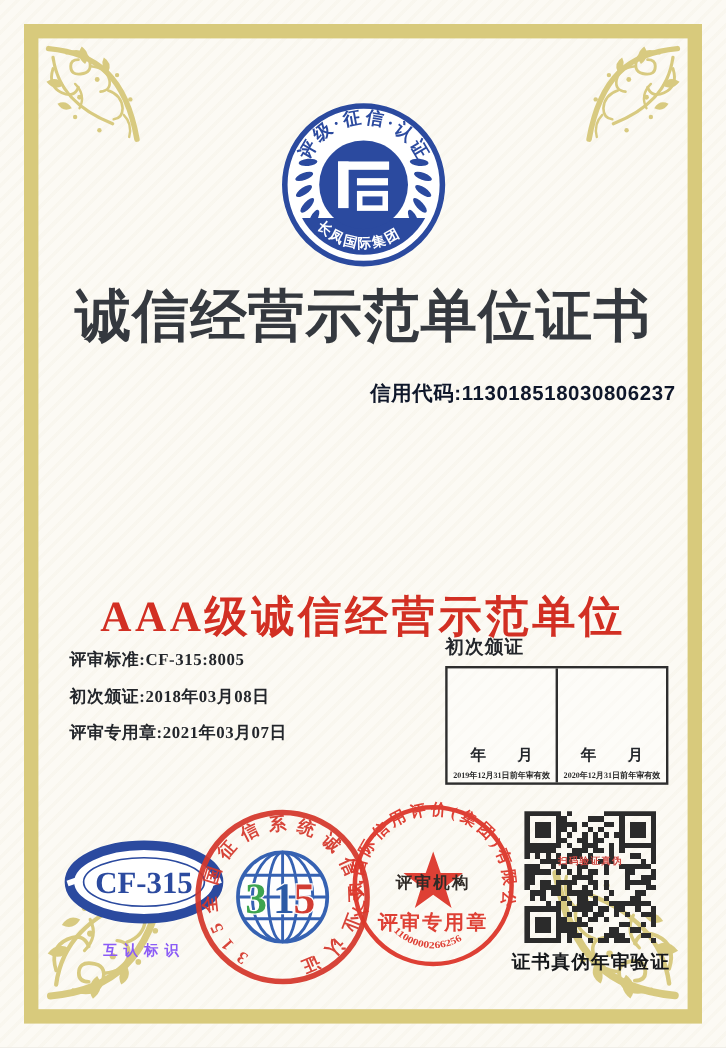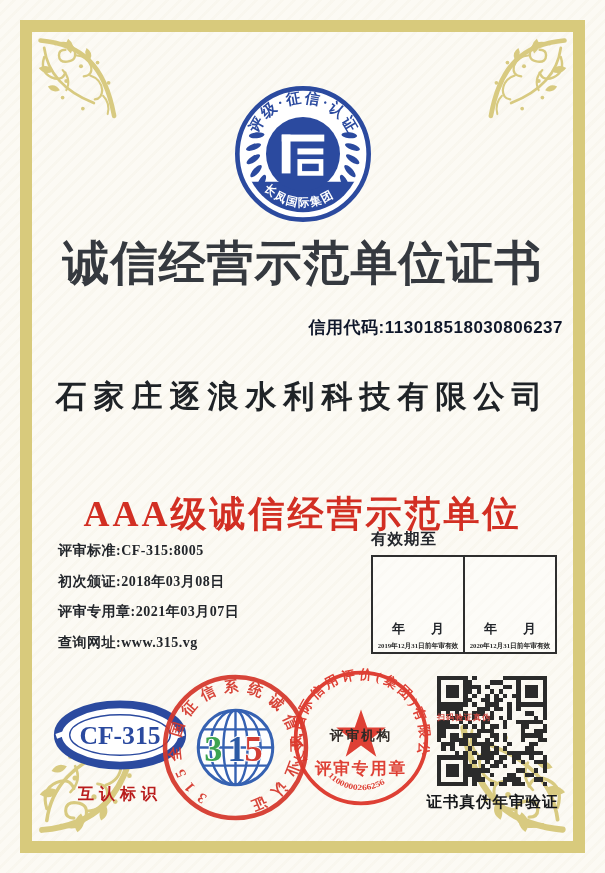--- a/index.html
+++ b/index.html
@@ -57,28 +57,28 @@
   .annual .cell{
     flex:1;display:flex;flex-direction:column;justify-content:flex-end;align-items:center;
   }
   .annual .cell + .cell{border-left:2px solid #2e2e2e;}
   .ym{display:flex;gap:26px;font-weight:700;font-size:13px;color:#23262b;margin-bottom:3px;}
   .note{font-size:7px;font-weight:700;color:#2a2a2a;white-space:nowrap;line-height:10px;margin-bottom:1px;transform:scaleX(.96);}
 
   .cf315{position:absolute;left:50px;top:698px;width:140px;height:74px;}
   .cf315-caption{
     position:absolute;left:50px;top:784px;width:140px;text-align:center;
-    font-weight:700;font-size:16px;letter-spacing:5px;color:#b91c1c;
+    font-weight:700;font-size:12px;letter-spacing:5px;color:#8b5cf6;
   }
   .globe-stamp{position:absolute;left:160px;top:672px;width:151px;height:151px;opacity:.93;}
   .review-stamp{position:absolute;left:290px;top:666px;width:142px;height:144px;opacity:.95;}
   .qr{position:absolute;left:437px;top:676px;width:110px;height:110px;}
   .qr svg{display:block;width:110px;height:110px;}
   .qr-overlay{
-    position:absolute;left:0;top:36px;width:110px;
+    position:absolute;left:0;top:36px;width:110px;text-align:center;
     font-size:8px;font-weight:700;color:#cf4a43;letter-spacing:1px;
   }
   .qr-caption{
     position:absolute;left:425px;top:792px;width:135px;text-align:center;
     font-weight:700;font-size:15.5px;letter-spacing:1px;color:#16181b;
   }
   svg text{font-family:"Liberation Serif", serif;}
 </style>
 </head>
 <body>
@@ -193,32 +193,30 @@
       <circle cx="80" cy="80" r="40" fill="#2b4a9f"></circle>
       <rect x="57" y="59" width="46" height="7.5" fill="#ffffff"></rect>
       <rect x="57" y="59" width="9.5" height="42" fill="#ffffff"></rect>
       <rect x="74" y="74" width="28" height="6.5" fill="#ffffff"></rect>
       <rect x="76.5" y="88" width="23" height="13" fill="none" stroke="#ffffff" stroke-width="5"></rect>
     </g>
   </svg>
 
   <div class="title">诚信经营示范单位证书</div>
   <div class="credit">信用代码:113018518030806237</div>
-  <div class="company">石家庄逐浪水利科技有限公司</div>
   <div class="award">AAA级诚信经营示范单位</div>
 
   <div class="details">
     <div>评审标准:CF-315:8005</div>
     <div>初次颁证:2018年03月08日</div>
     <div>评审专用章:2021年03月07日</div>
-    <div>查询网址:www.315.vg</div>
   </div>
 
   <div class="annual">
-    <div class="lbl">有效期至</div>
+    <div class="lbl">初次颁证</div>
     <div class="tbl">
       <div class="cell">
         <div class="ym">
           <span>年</span>
           <span>月</span>
         </div>
         <div class="note">2019年12月31日前年审有效</div>
       </div>
       <div class="cell">
         <div class="ym">

